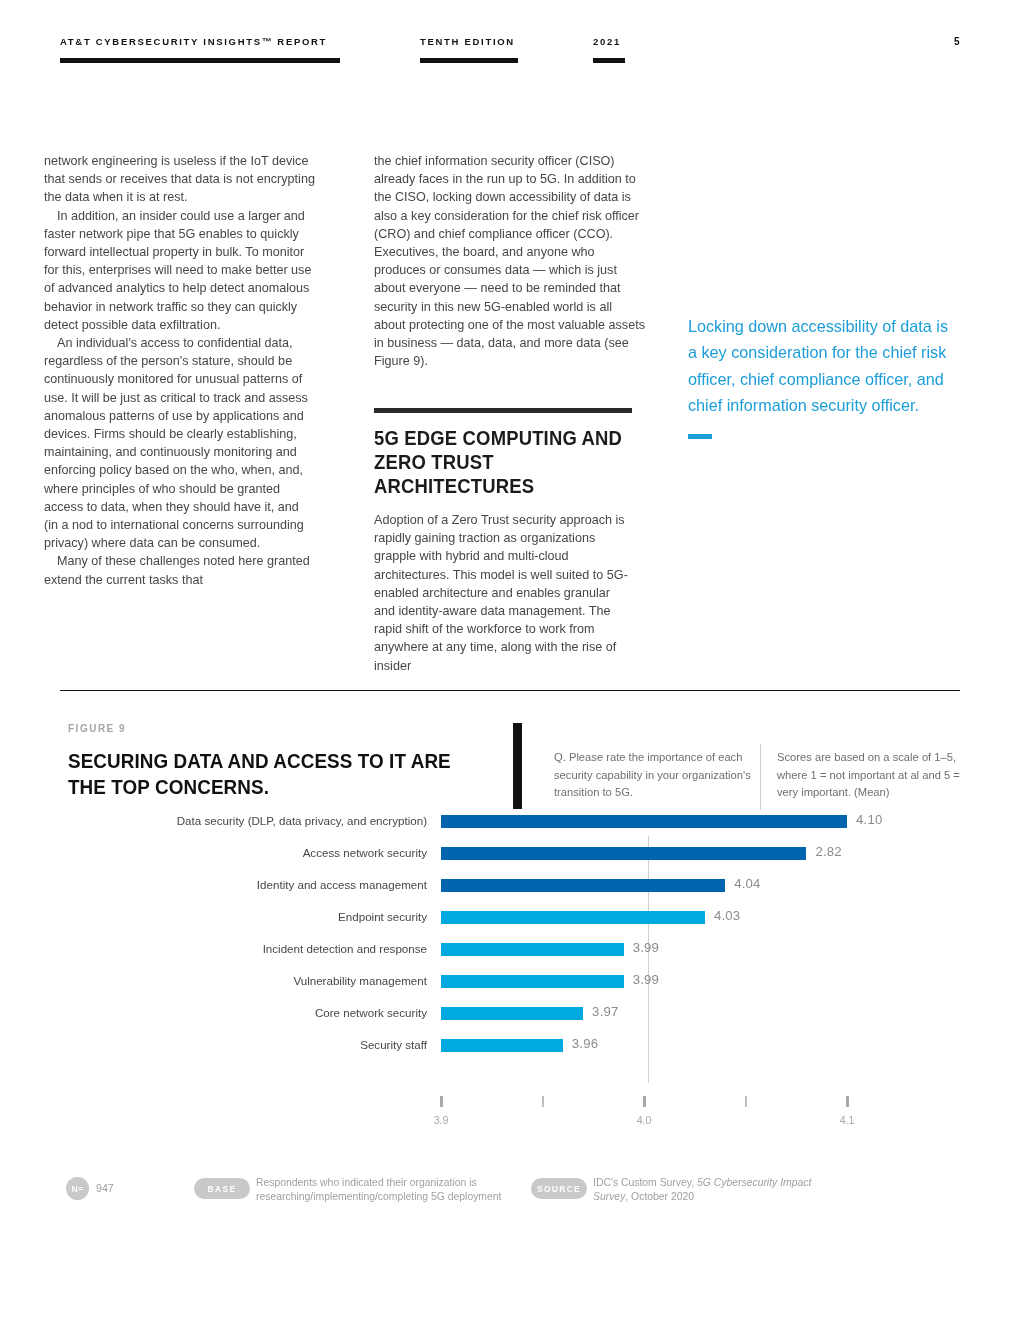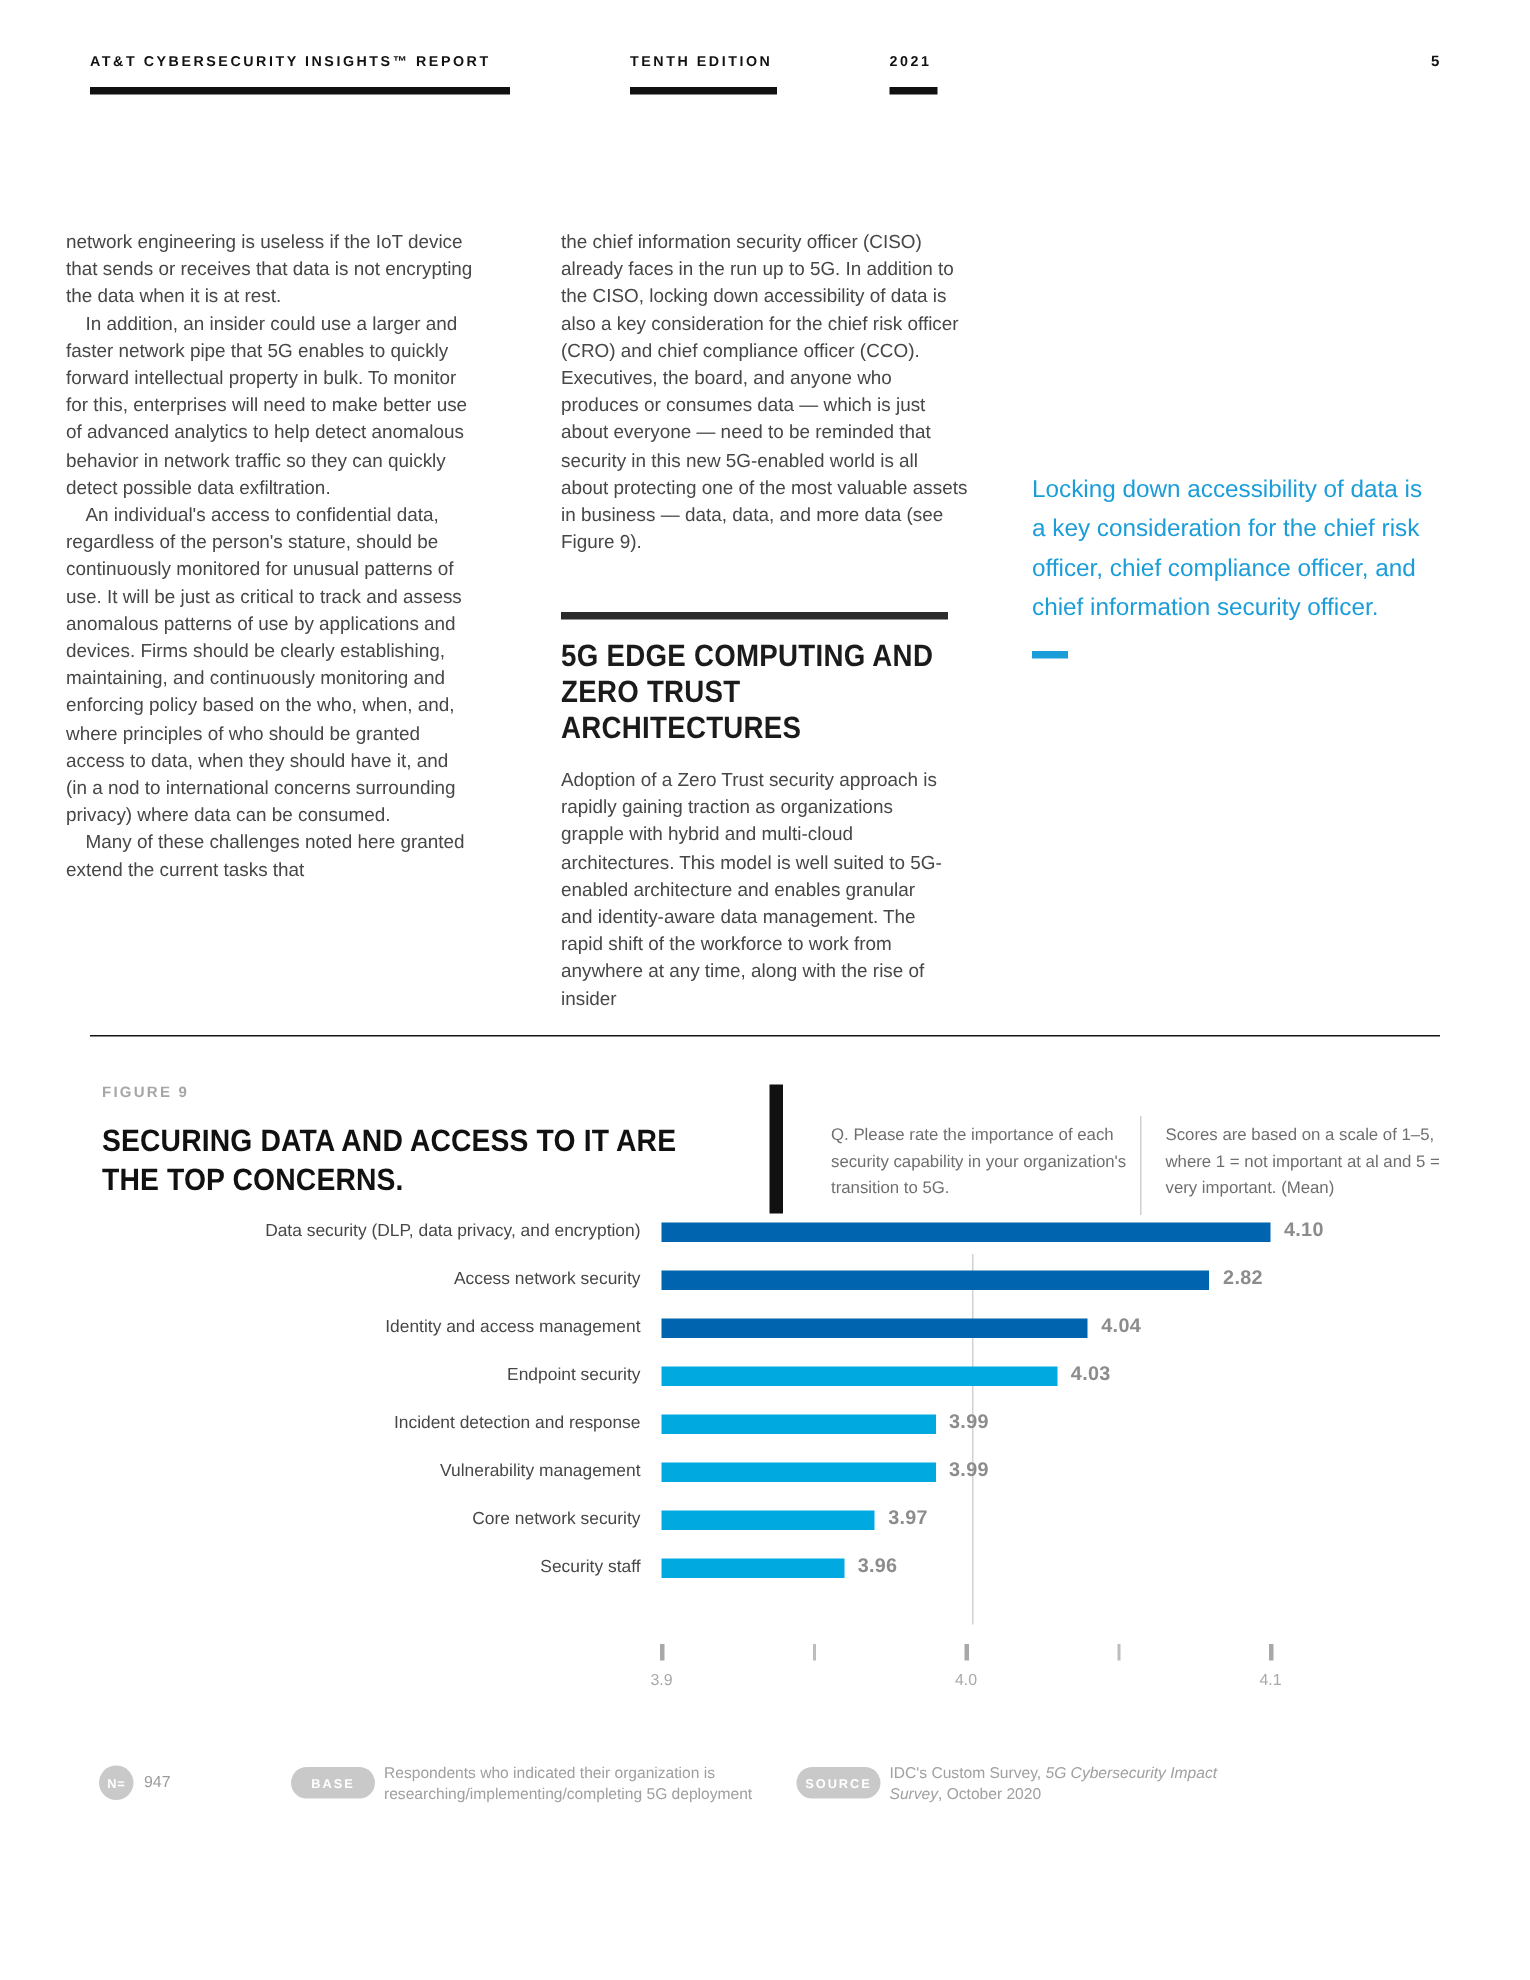--- a/index.html
+++ b/index.html
@@ -75,21 +75,21 @@
 
   
   .chart{position:absolute;left:0;top:804px;width:1020px;height:300px;}
   .row{position:relative;height:32px;}
   .cat{
     position:absolute;right:593px;top:10px;text-align:right;white-space:nowrap;
     font-size:11.6px;color:#474747;line-height:14px;
   }
   .bar{position:absolute;left:0;top:0;height:13px;}
   .val{
-    position:absolute;top:8px;font-size:13.2px;font-weight:700;color:#8c8c8c;
+    position:absolute;top:8px;font-size:13.2px;font-weight:400;color:#8c8c8c;
     letter-spacing:.2px;white-space:nowrap;
   }
   .gridline{position:absolute;left:648px;top:836px;width:1px;height:247px;background:#d2d2d2;}
 
   .axis{position:absolute;left:0;top:1096px;width:1020px;height:40px;}
   .tick{position:absolute;top:0;width:2px;height:11px;background:#bdbdbd;}
   .tick.major{background:#a8a8a8;width:3px;}
   .ticklabel{
     position:absolute;top:18px;font-size:10.6px;color:#a8a8a8;
     transform:translateX(-50%);white-space:nowrap;

